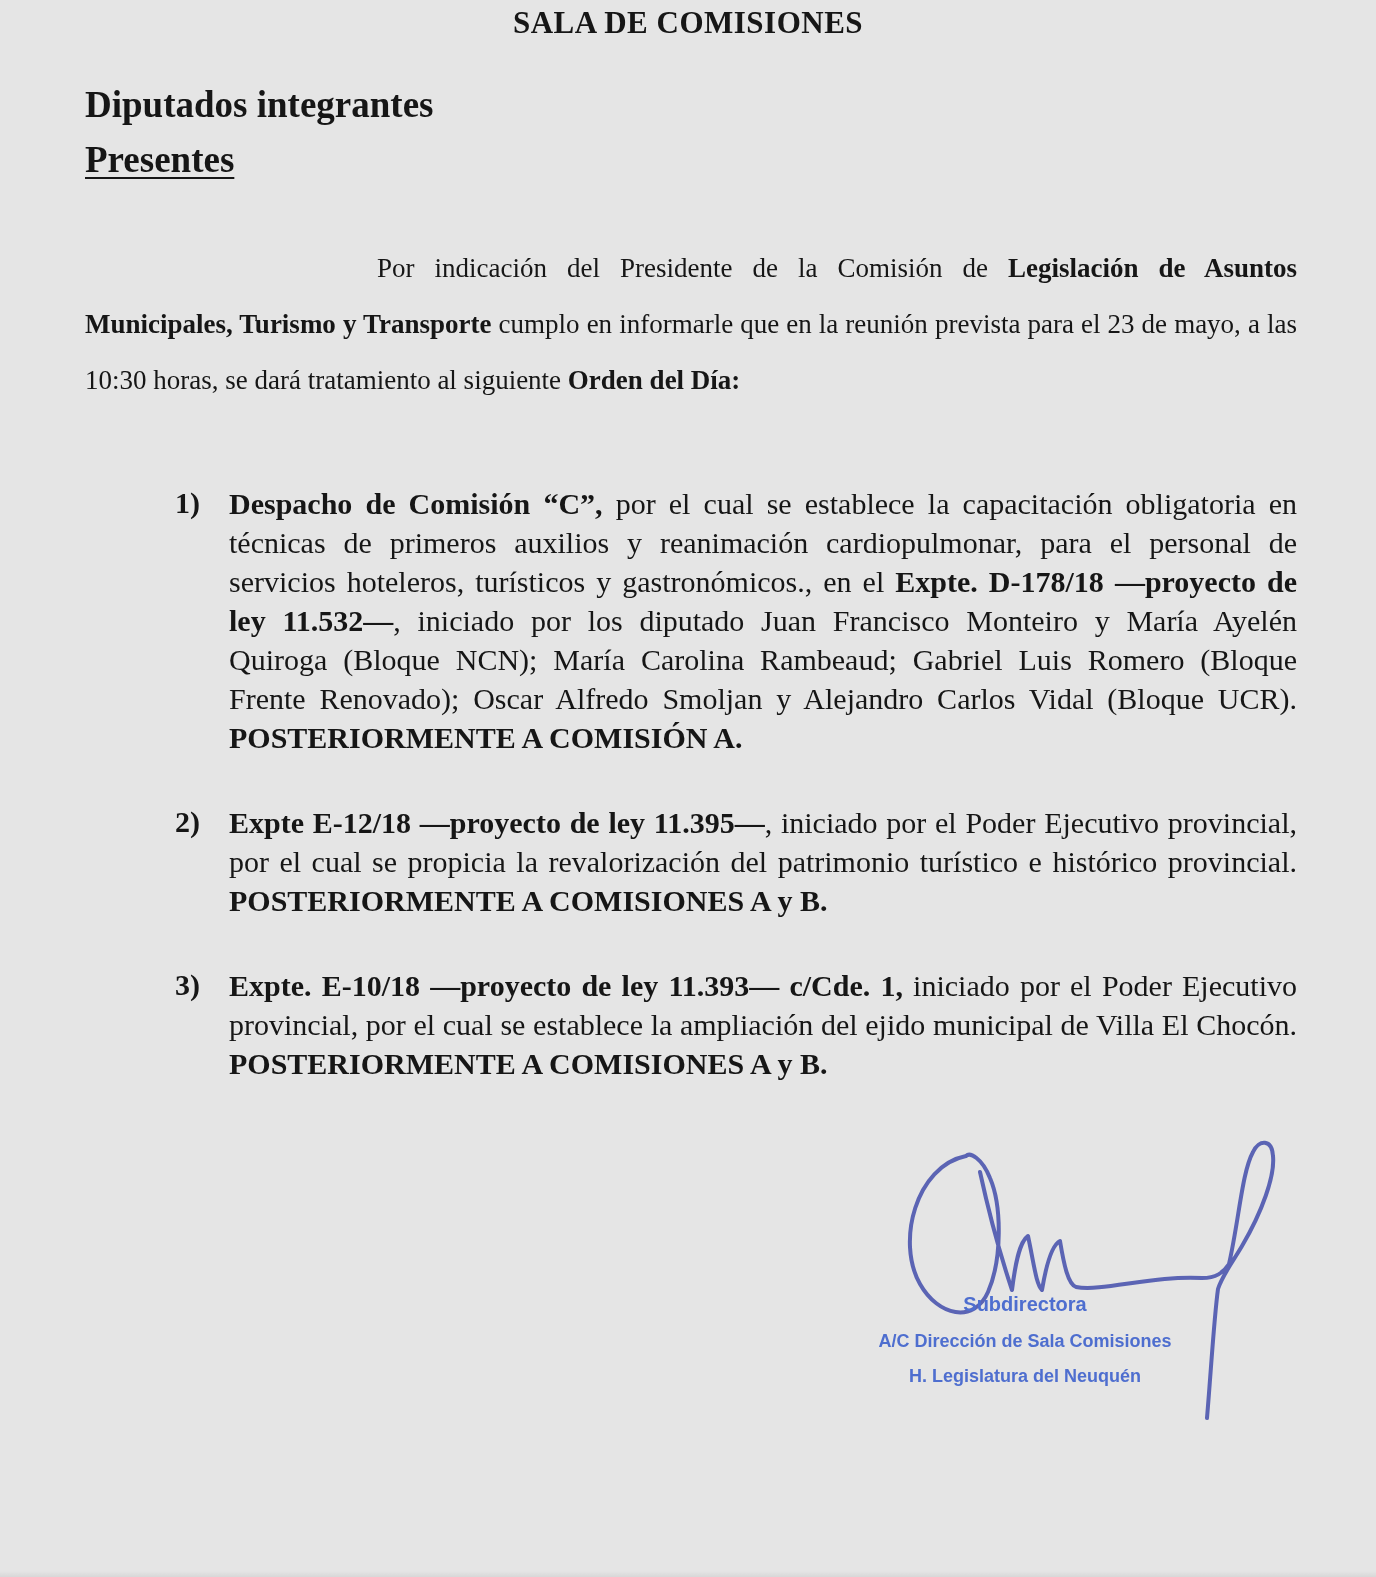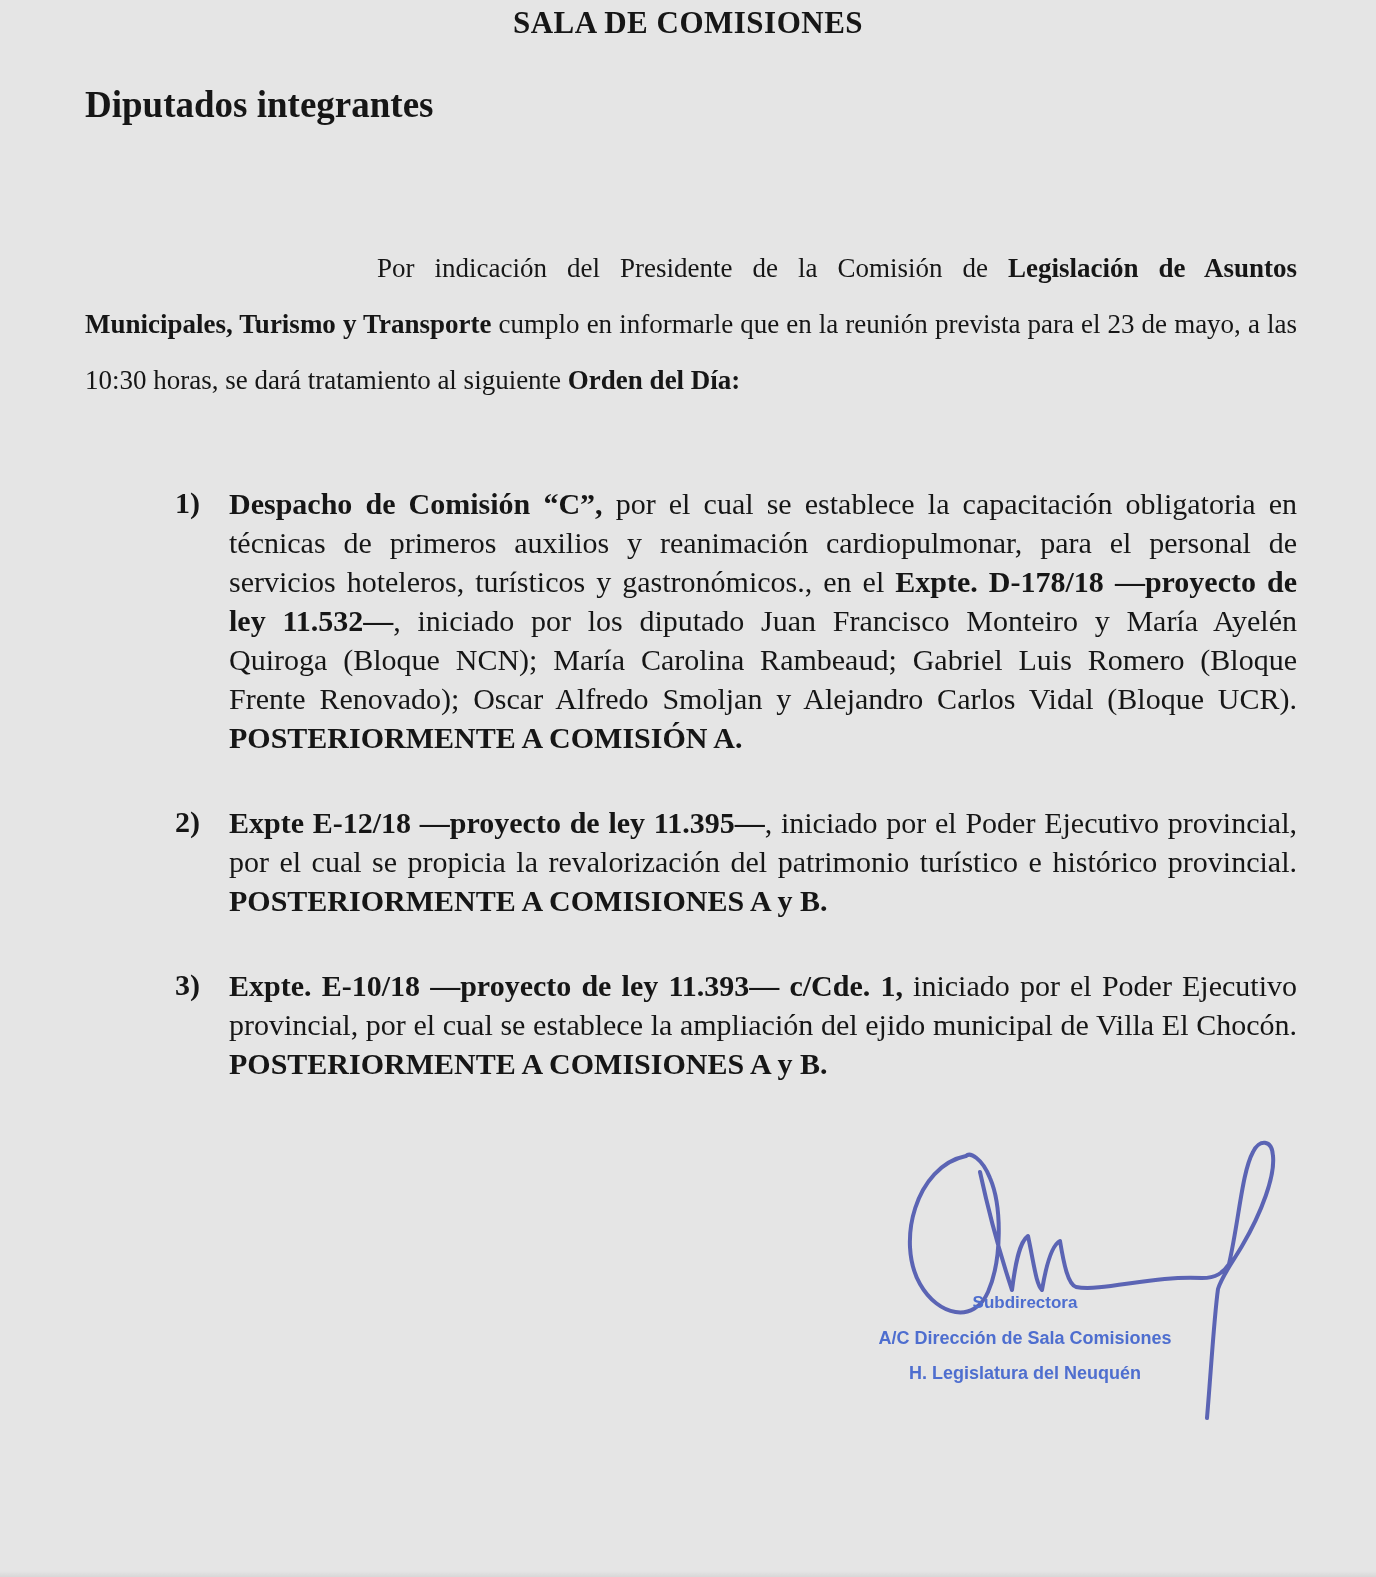--- a/index.html
+++ b/index.html
@@ -81,39 +81,40 @@
     font-family:"Liberation Sans", sans-serif;
     font-weight:bold;
     pointer-events:none;
   }
   .stamp-name {
     font-size:25px;
     font-style:italic;
     letter-spacing:0.5px;
     color:#4c5dbd;
   }
-  .stamp-title  { font-size:17px; margin-top:5px;  color:#4e6ecf; }
+  .stamp-title  { font-size:20px; margin-top:5px;  color:#4e6ecf; }
   .stamp-office { font-size:18px; margin-top:15px;  color:#4e6ecf; }
   .stamp-inst   { font-size:18px; margin-top:14px;  color:#4e6ecf; }
   .scan-edge {
     position:absolute;
     left:0; right:0; bottom:0;
     height:6px;
     background:linear-gradient(to bottom, rgba(0,0,0,0), rgba(0,0,0,0.06));
   }
 </style>
 </head>
 <body>
 
 <div class="page">
 
   <div class="doc-title">SALA DE COMISIONES</div>
 
   <div class="recipient">
     <span class="line">Diputados integrantes</span>
+    <span class="line underlined">Presentes</span>
   </div>
 
   <p class="intro"><span>Por indicación del Presidente de la Comisión de </span><span class="b">Legislación de Asuntos Municipales, Turismo y Transporte</span><span> cumplo en informarle que en la reunión prevista para el 23 de mayo, a las 10:30 horas, se dará tratamiento al siguiente </span><span class="b">Orden del Día:</span></p>
 
   <div class="agenda">
 
     <div class="agenda-item">
       <span class="agenda-num">1)</span>
       <span class="agenda-text"><span class="b">Despacho de Comisión “C”,</span><span> por el cual se establece la capacitación obligatoria en técnicas de primeros auxilios y reanimación cardiopulmonar, para el personal de servicios hoteleros, turísticos y gastronómicos., en el </span><span class="b">Expte. D-178/18 —proyecto de ley 11.532—</span><span>, iniciado por los diputado Juan Francisco Monteiro y María Ayelén Quiroga (Bloque NCN); María Carolina Rambeaud; Gabriel Luis Romero (Bloque Frente Renovado); Oscar Alfredo Smoljan y Alejandro Carlos Vidal (Bloque UCR). </span><span class="b">POSTERIORMENTE A COMISIÓN A.</span></span>
     </div>

